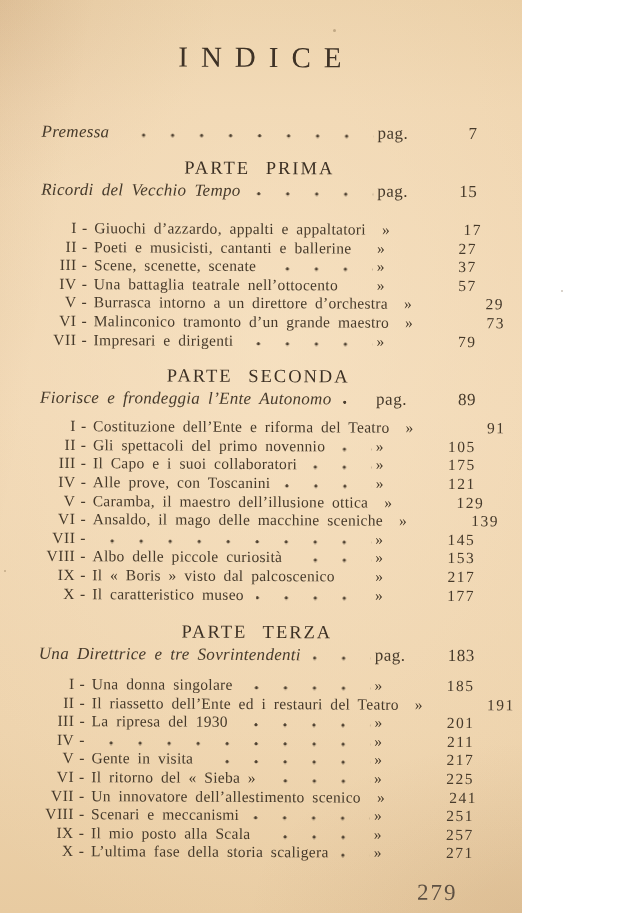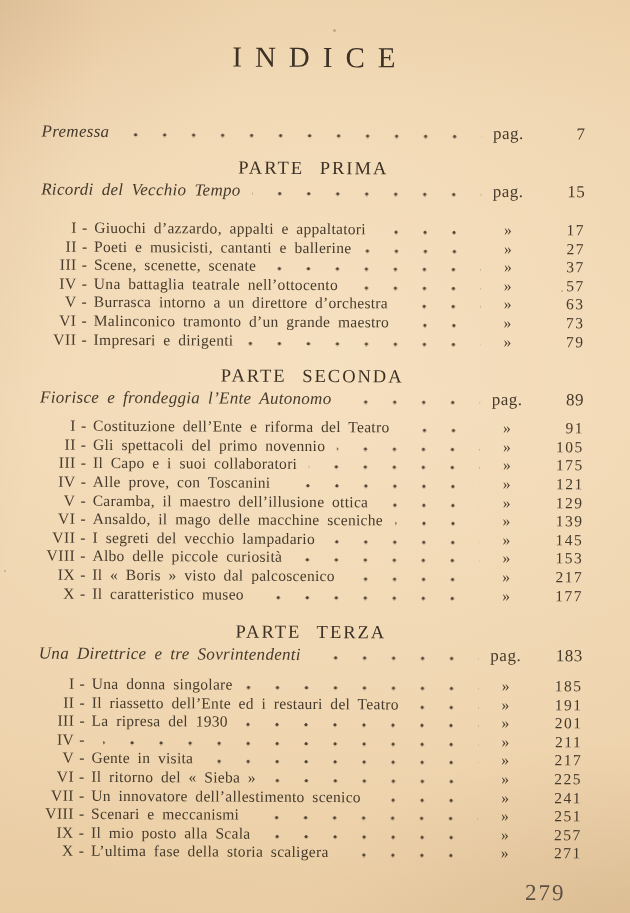--- a/index.html
+++ b/index.html
@@ -4,21 +4,21 @@
 <style>
   html, body {
     margin: 0;
     padding: 0;
     width: 630px;
     height: 913px;
     overflow: hidden;
   }
   .page {
     position: relative;
-    width: 630px;
+    width: 522px;
     height: 913px;
     box-sizing: border-box;
     padding: 40px 44px 0 42px;
     background:
       radial-gradient(ellipse 120% 90% at 52% 38%, rgba(250,232,203,0.55), rgba(250,232,203,0) 75%),
       radial-gradient(ellipse 60% 30% at 0% 0%, rgba(150,100,60,0.10), rgba(150,100,60,0) 70%),
       radial-gradient(ellipse 70% 25% at 100% 100%, rgba(140,95,55,0.12), rgba(140,95,55,0) 75%),
       linear-gradient(100deg, rgba(160,110,65,0.10) 0%, rgba(160,110,65,0) 14%),
       linear-gradient(180deg, #e9cda4 0%, #eed3ad 12%, #f0d6b2 45%, #edd2ab 80%, #e8cba1 100%);
     color: #463a2b;
@@ -95,21 +95,20 @@
     height: 4px;
     margin: 0 4px 0 12px;
     background-image: radial-gradient(circle at 2px 1.8px, #4c3f2f 1.25px, rgba(76,63,47,0) 1.9px);
     background-size: 29px 4px;
     background-repeat: repeat-x;
     background-position: right bottom;
   }
   .ditto-col {
     flex: none;
     width: 46px;
-    text-align: center;
   }
   .pg {
     flex: none;
     width: 54px;
     text-align: right;
     letter-spacing: 1.5px;
   }
   .folio {
     margin-top: 16px;
     text-align: right;
@@ -184,21 +183,21 @@
         <span class="leader"></span>
         <span class="ditto-col">»</span>
         <span class="pg">57</span>
       </div>
       <div class="row">
         <span class="num">V</span>
         <span class="sep">-</span>
         <span class="ttl">Burrasca intorno a un direttore d’orchestra</span>
         <span class="leader"></span>
         <span class="ditto-col">»</span>
-        <span class="pg">63</span>
+        <span class="pg">29</span>
       </div>
       <div class="row">
         <span class="num">VI</span>
         <span class="sep">-</span>
         <span class="ttl">Malinconico tramonto d’un grande maestro</span>
         <span class="leader"></span>
         <span class="ditto-col">»</span>
         <span class="pg">73</span>
       </div>
       <div class="row">
@@ -264,21 +263,20 @@
         <span class="num">VI</span>
         <span class="sep">-</span>
         <span class="ttl">Ansaldo, il mago delle macchine sceniche</span>
         <span class="leader"></span>
         <span class="ditto-col">»</span>
         <span class="pg">139</span>
       </div>
       <div class="row">
         <span class="num">VII</span>
         <span class="sep">-</span>
-        <span class="ttl">I segreti del vecchio lampadario</span>
         <span class="leader"></span>
         <span class="ditto-col">»</span>
         <span class="pg">145</span>
       </div>
       <div class="row">
         <span class="num">VIII</span>
         <span class="sep">-</span>
         <span class="ttl">Albo delle piccole curiosità</span>
         <span class="leader"></span>
         <span class="ditto-col">»</span>

